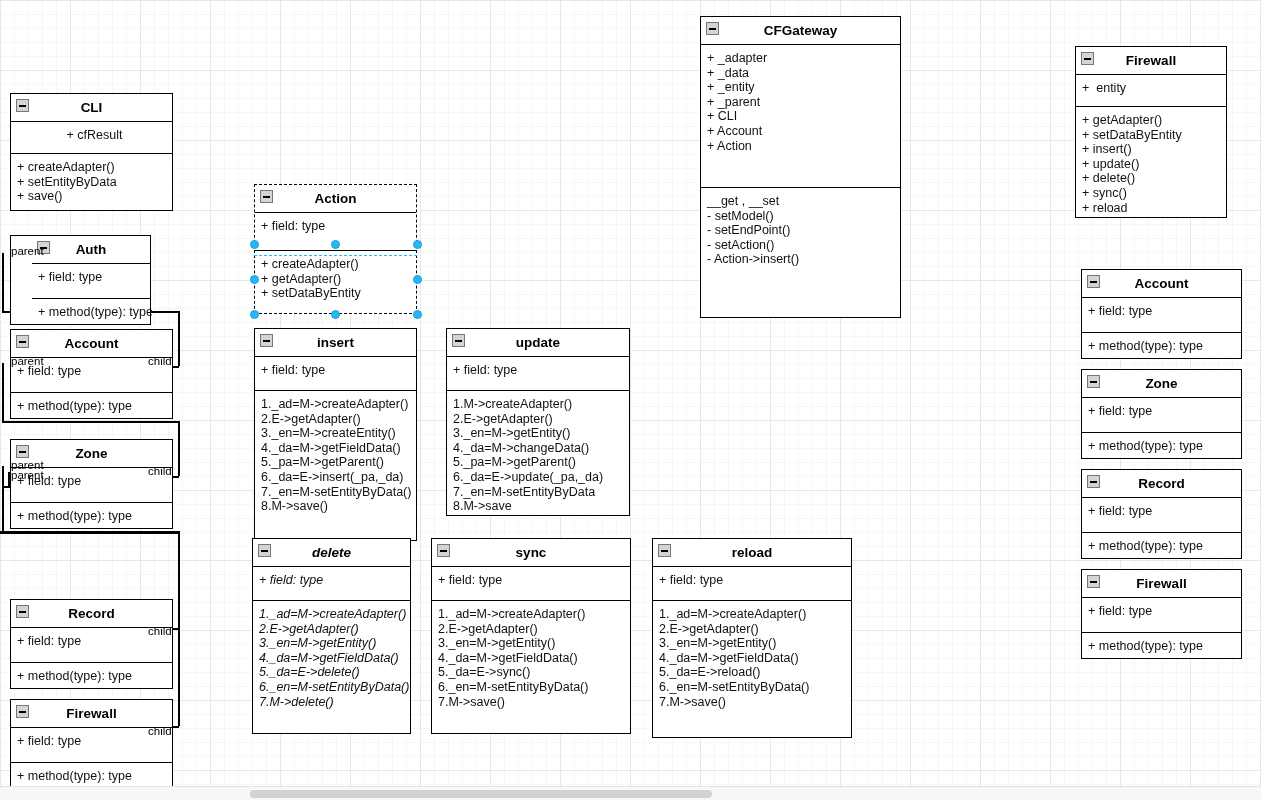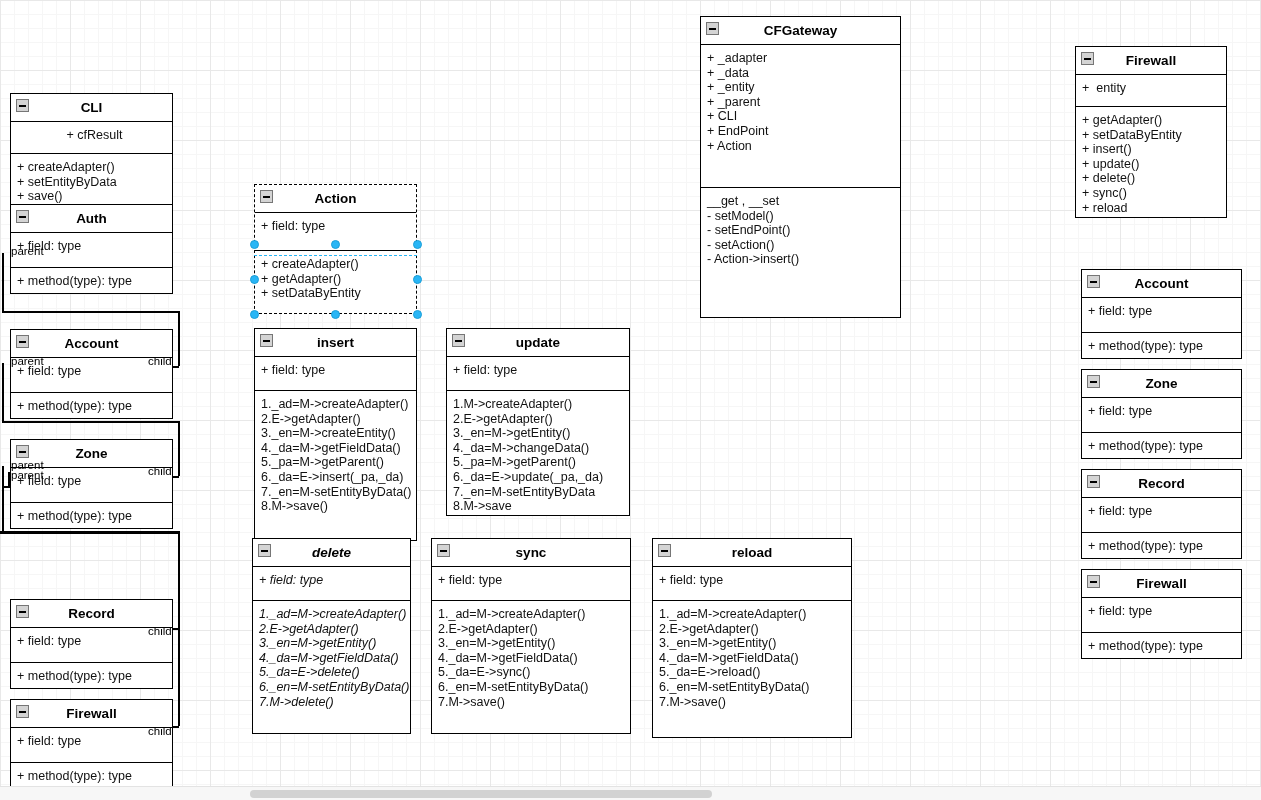--- a/index.html
+++ b/index.html
@@ -194,21 +194,21 @@
         </div>
       </div>
       <div class="uml" style="left: 700px; top: 16px; width: 201px; height: 302px;">
         <div class="title-row"><span class="collapse-icon"></span><span>CFGateway</span></div>
         <div class="section" style="height: 143px;">
           <div class="ln">+ _adapter</div>
           <div class="ln">+ _data</div>
           <div class="ln">+ _entity</div>
           <div class="ln">+ _parent</div>
           <div class="ln">+ CLI</div>
-          <div class="ln">+ EndPoint</div>
+          <div class="ln">+ Account</div>
           <div class="ln">+ Action</div>
         </div>
         <div class="section">
           <div class="ln">__get , __set</div>
           <div class="ln">- setModel()</div>
           <div class="ln">- setEndPoint()</div>
           <div class="ln">- setAction()</div>
           <div class="ln">- Action-&gt;insert()</div>
         </div>
       </div>
@@ -220,21 +220,21 @@
         <div class="section">
           <div class="ln">+ getAdapter()</div>
           <div class="ln">+ setDataByEntity</div>
           <div class="ln">+ insert()</div>
           <div class="ln">+ update()</div>
           <div class="ln">+ delete()</div>
           <div class="ln">+ sync()</div>
           <div class="ln">+ reload</div>
         </div>
       </div>
-      <div class="uml" style="left: 10px; top: 204px; width: 163px; height: 90px;">
+      <div class="uml" style="left: 10px; top: 235px; width: 141px; height: 90px; padding-left: 21px;">
         <div class="title-row"><span class="collapse-icon"></span><span>Auth</span></div>
         <div class="section" style="height: 35px;">
           <div class="ln">+ field: type</div>
         </div>
         <div class="section">
           <div class="ln">+ method(type): type</div>
         </div>
       </div>
       <div class="uml" style="left: 10px; top: 329px; width: 163px; height: 90px;">
         <div class="title-row"><span class="collapse-icon"></span><span>Account</span></div>

